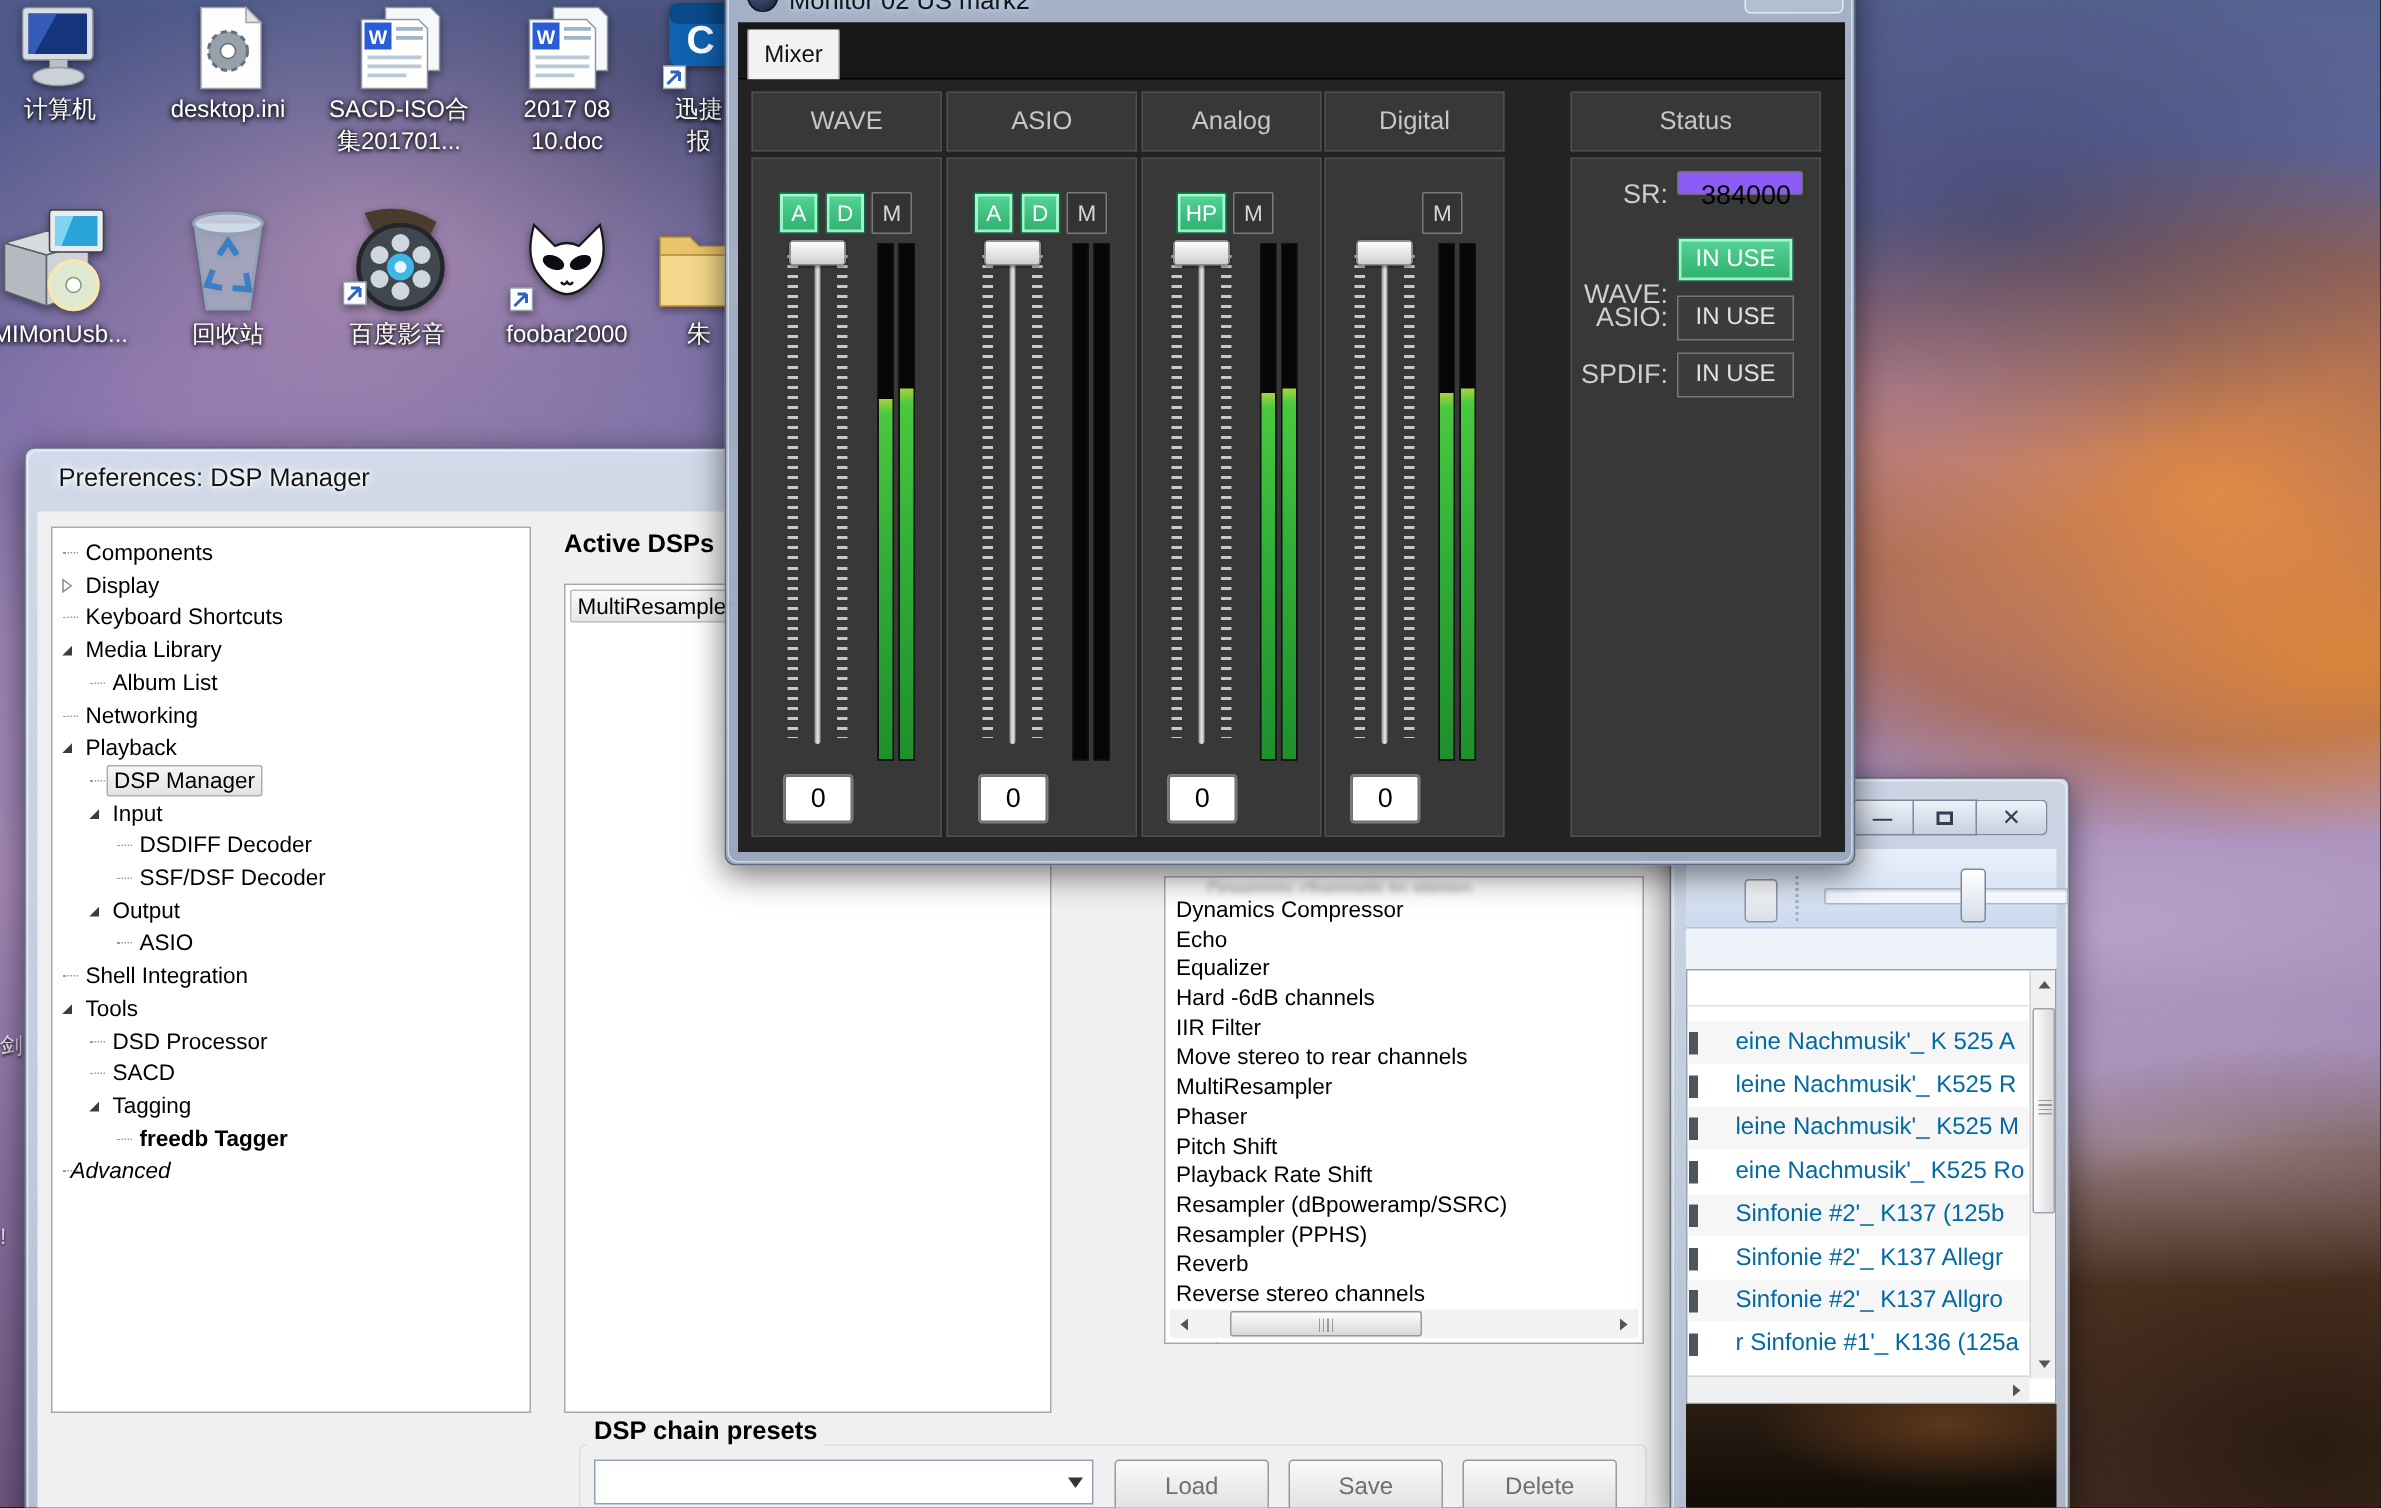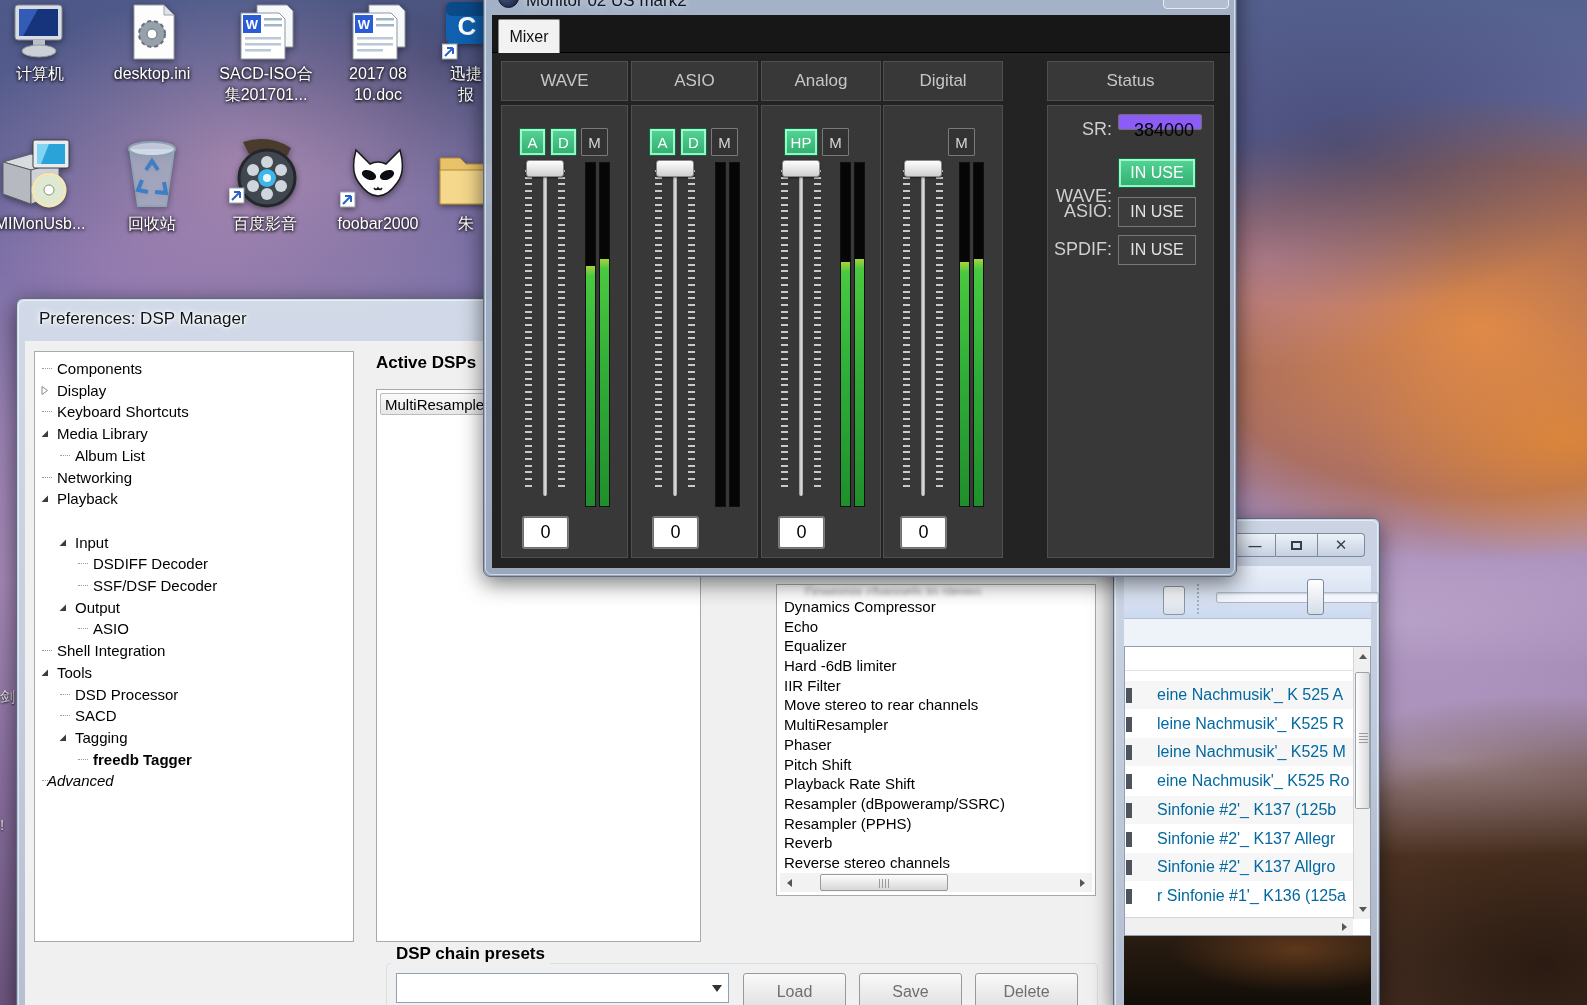--- a/index.html
+++ b/index.html
@@ -370,20 +370,24 @@
             <span class="tree-label" style="left: 18px;">Networking</span>
           </div>
           <div class="tree-row" style="top: 136px;">
             <div class="tree-exp" style="left: 4px;">
               <svg viewBox="0 0 11 11">
                 <path d="M9 2.5 L9 9 L2.5 9 Z" fill="#3c3c3c"></path>
               </svg>
             </div>
             <span class="tree-label" style="left: 18px;">Playback</span>
           </div>
+          <div class="tree-row" style="top: 158px;">
+            <div class="tree-dash" style="left: 25px;"></div>
+            <span class="tree-label sel" style="left: 36px;">DSP Manager</span>
+          </div>
           <div class="tree-row" style="top: 180px;">
             <div class="tree-exp" style="left: 22px;">
               <svg viewBox="0 0 11 11">
                 <path d="M9 2.5 L9 9 L2.5 9 Z" fill="#3c3c3c"></path>
               </svg>
             </div>
             <span class="tree-label" style="left: 36px;">Input</span>
           </div>
           <div class="tree-row" style="top: 201px;">
             <div class="tree-dash" style="left: 43px;"></div>
@@ -447,21 +451,21 @@
       <div class="adsp-box">
           <div class="adsp-item">MultiResampler</div>
         </div>
 
       <div class="avail-box">
         <div class="avail-smudge">Downmix channels to stereo</div>
         <div class="avail-rows">
             <div class="avail-row">Dynamics Compressor</div>
             <div class="avail-row">Echo</div>
             <div class="avail-row">Equalizer</div>
-            <div class="avail-row">Hard -6dB limiter</div>
+            <div class="avail-row">Hard -6dB channels</div>
             <div class="avail-row">IIR Filter</div>
             <div class="avail-row">Move stereo to rear channels</div>
             <div class="avail-row">MultiResampler</div>
             <div class="avail-row">Phaser</div>
             <div class="avail-row">Pitch Shift</div>
             <div class="avail-row">Playback Rate Shift</div>
             <div class="avail-row">Resampler (dBpoweramp/SSRC)</div>
             <div class="avail-row">Resampler (PPHS)</div>
             <div class="avail-row">Reverb</div>
             <div class="avail-row">Reverse stereo channels</div>

